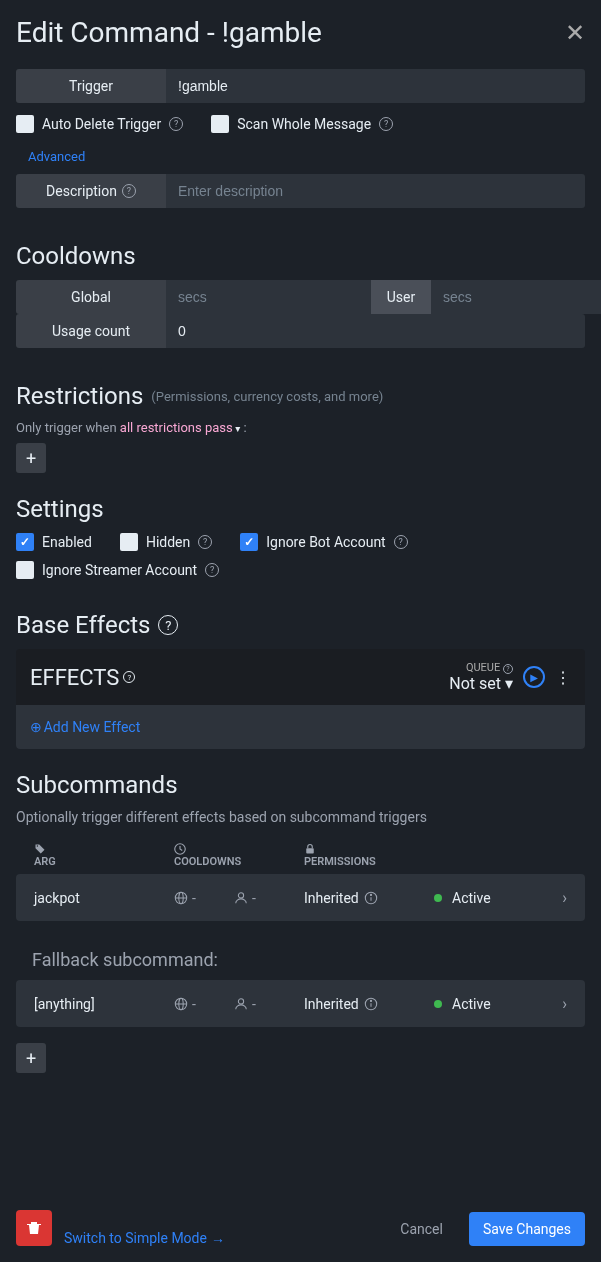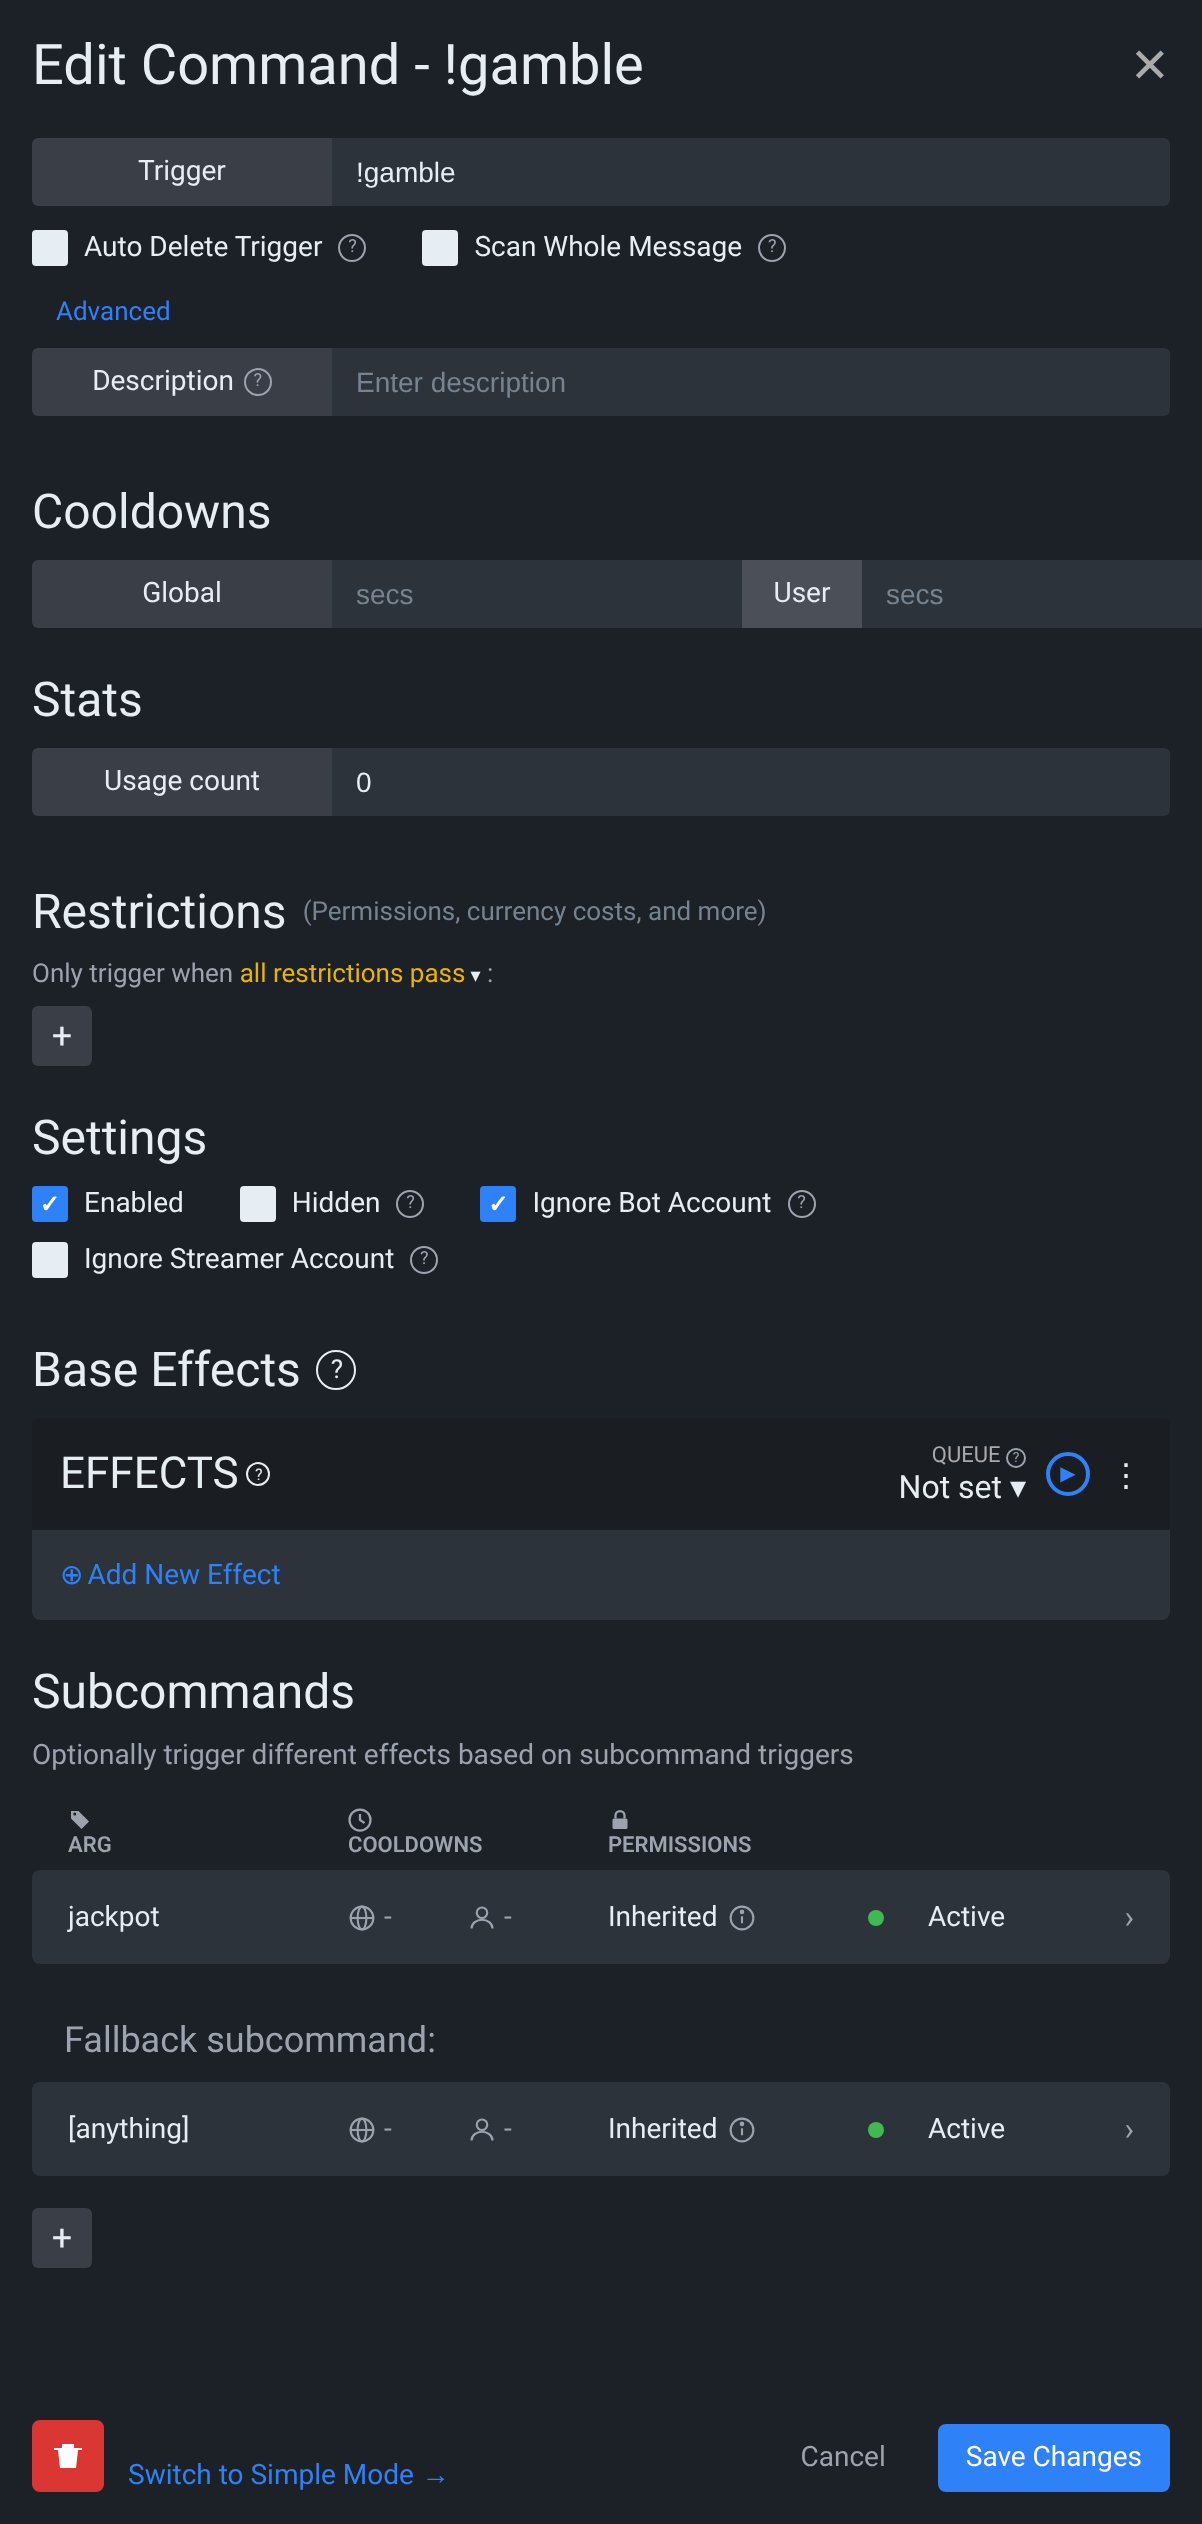--- a/index.html
+++ b/index.html
@@ -90,21 +90,21 @@
 }
 .hint { font-size: 13px; color: #768390; font-weight: 400; }
 
 .cooldown-row { display: flex; gap: 0; }
 .cooldown-row .label-box { min-width: 150px; }
 .cooldown-row .input-box { flex: 1; border-radius: 0; }
 .cooldown-row .label-box.mid { min-width: 60px; border-radius: 0; margin-left: 0; background: #4a4f58; }
 .cooldown-row .input-box.last { border-radius: 0 3px 3px 0; }
 
 .trigger-line { font-size: 13px; color: #9ca3af; margin-bottom: 8px; }
-.trigger-line .blue { color: #eab308; }
+.trigger-line .blue { color: #f9a8d4; }
 .trigger-line .caret::after { content: " ▾"; color: #e6edf3; font-size: 10px; }
 
 .add-sq {
   width: 30px; height: 30px;
   background: #3a3f47;
   color: #e6edf3;
   border-radius: 3px;
   display: inline-flex;
   align-items: center; justify-content: center;
   font-size: 18px;
@@ -146,21 +146,21 @@
   padding: 14px 18px;
   display: flex;
   align-items: center;
   margin-bottom: 8px;
   font-size: 14px;
 }
 .subc-row .c-arg { width: 140px; }
 .subc-row .c-cd { width: 60px; color: #9ca3af; display: flex; align-items: center; gap: 4px; }
 .subc-row .c-cd2 { width: 70px; color: #9ca3af; display: flex; align-items: center; gap: 4px; }
 .subc-row .c-perm { width: 130px; display: flex; align-items: center; gap: 5px; }
-.subc-row .c-status { flex: 1; display: flex; align-items: center; gap: 22px; }
+.subc-row .c-status { flex: 1; display: flex; align-items: center; gap: 10px; }
 .subc-row .chev { color: #9ca3af; font-size: 16px; }
 .dot-g { width: 8px; height: 8px; background: #3fb950; border-radius: 50%; display: inline-block; }
 
 .fallback-title { font-size: 18px; color: #9ca3af; margin: 20px 16px 10px; font-weight: 400; }
 
 .footer {
   margin-top: auto;
   display: flex;
   align-items: flex-end;
   padding-top: 20px;
@@ -232,21 +232,20 @@
   </div>
 
   <div class="section-title">Cooldowns</div>
   <div class="cooldown-row">
     <div class="label-box">Global</div>
     <input class="input-box" placeholder="secs" style="">
     <div class="label-box mid">User</div>
     <input class="input-box last" placeholder="secs" style="">
   </div>
 
-  <div class="section-title">Stats</div>
   <div class="field-row">
     <div class="label-box">Usage count</div>
     <input class="input-box" value="0" style="">
   </div>
 
   <div class="section-title">
     <span>Restrictions</span>
     <span class="hint">(Permissions, currency costs, and more)</span>
   </div>
   <div class="trigger-line">

